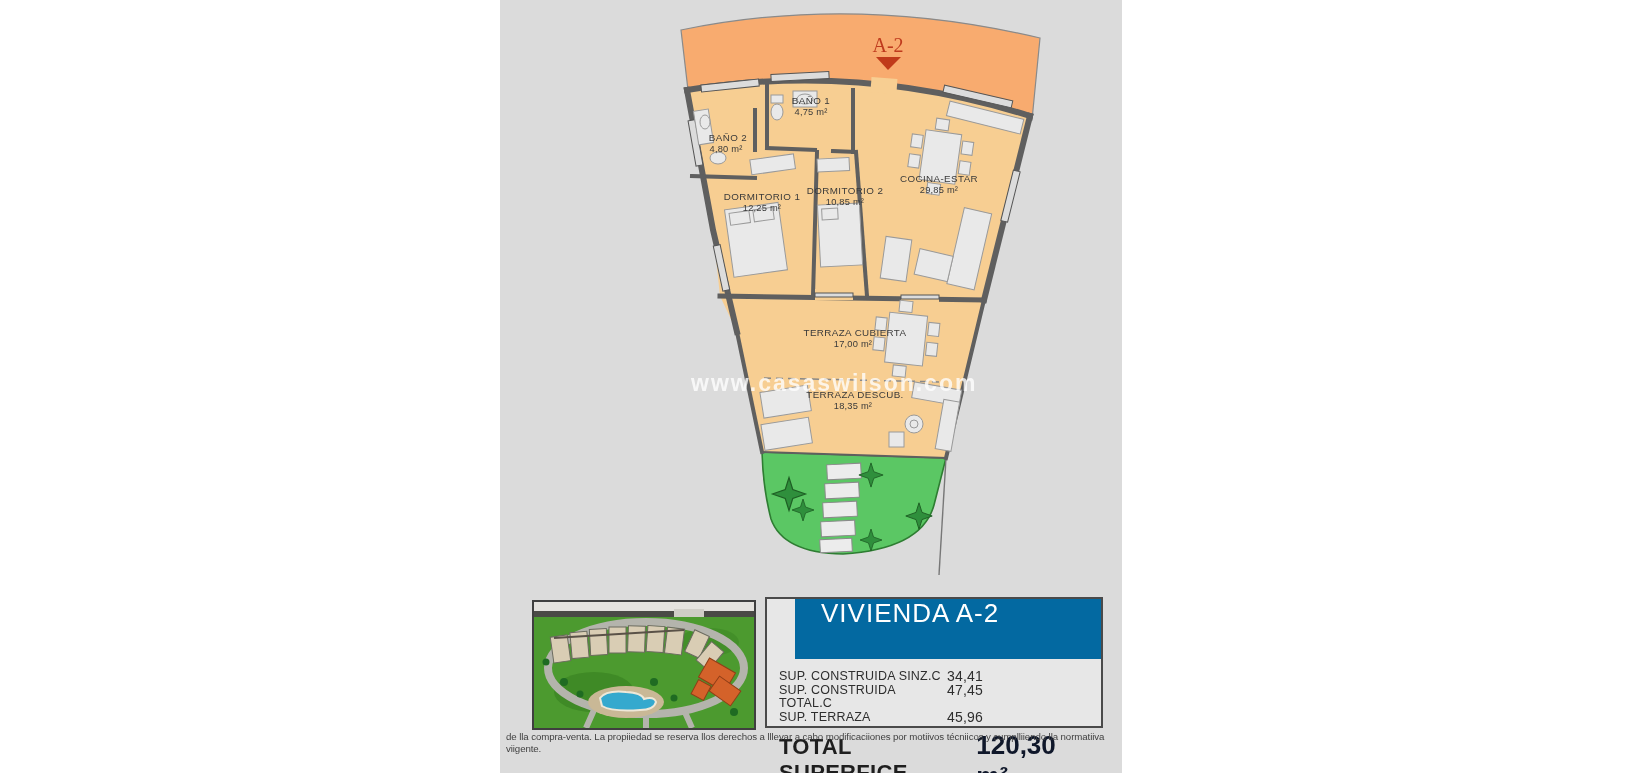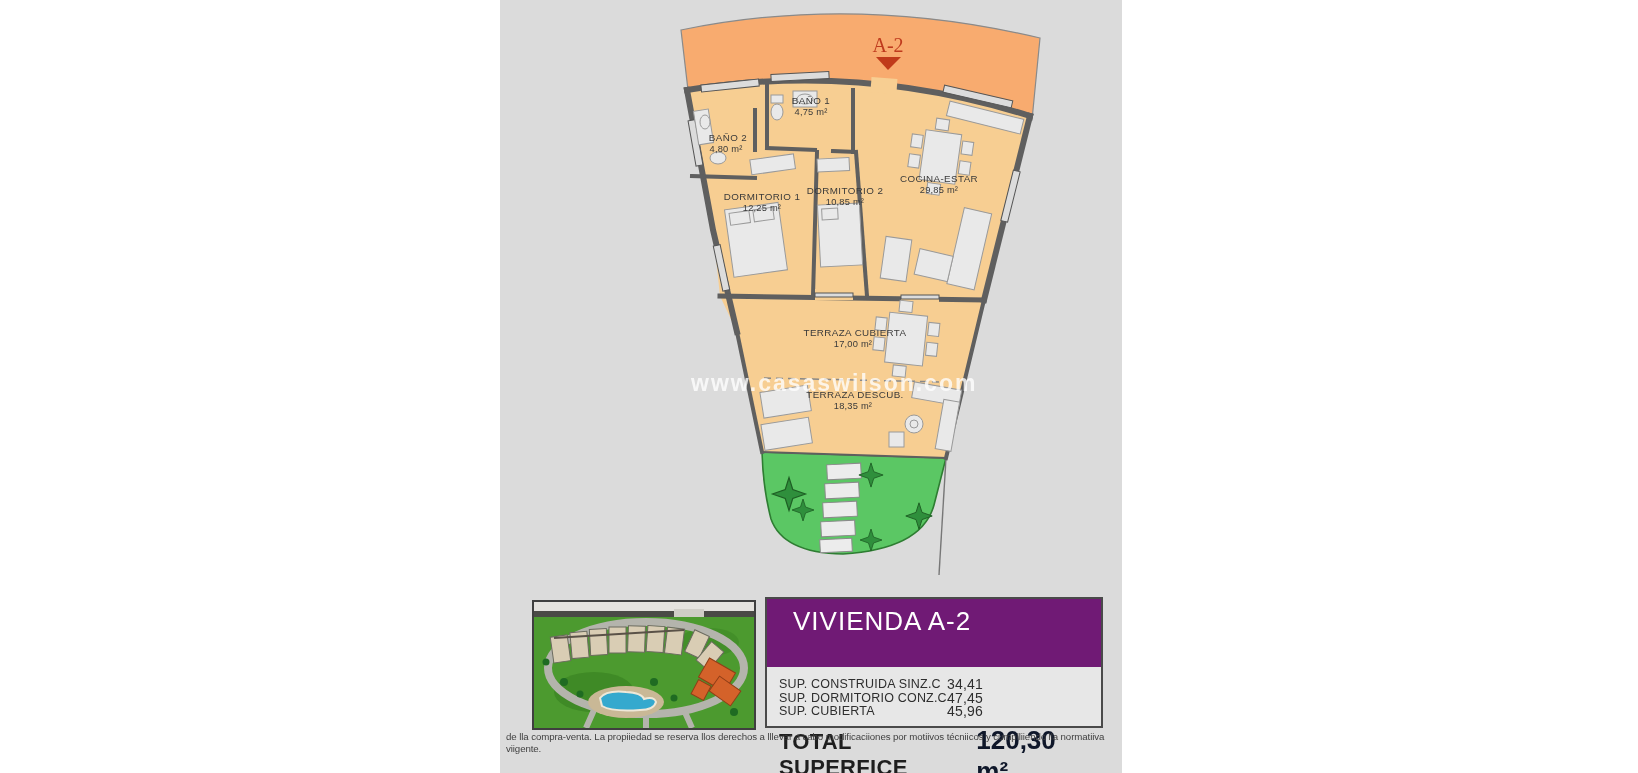--- a/index.html
+++ b/index.html
@@ -16,22 +16,22 @@
              letter-spacing:2px;color:rgba(255,255,255,0.78);white-space:nowrap;}
 
   
   .thumb{position:absolute;left:17px;top:600px;width:220px;height:126px;
          border:2px solid #3f3f3f;background:#e9e9e9;}
   .thumb svg{display:block;}
 
   
   .panel{position:absolute;left:250px;top:597px;width:334px;height:127px;
          border:2px solid #4a4a4a;background:#e7e7e7;}
-  .panel-header{height:60px;background:#701a75;color:#ffffff;padding:8px 0 0 26px;
-                font-size:26px;line-height:28px;letter-spacing:1px;}
+  .panel-header{height:60px;background:#0369a1;color:#ffffff;padding:0 0 0 26px;
+                font-size:26px;line-height:28px;letter-spacing:1px;margin-left:28px;}
   .panel-body{position:relative;padding:11px 0 0 12px;}
   .panel-row{display:flex;font-size:12.5px;line-height:13.5px;color:#2e2e2e;letter-spacing:.2px;}
   .panel-row .lbl{width:168px;}
   .panel-row .val{font-size:14px;}
   .panel-total{display:flex;align-items:baseline;margin-top:6px;padding-right:12px;}
   .panel-total .tlbl{font-size:22px;font-weight:700;color:#1e1e1e;letter-spacing:.3px;}
   .panel-total .tval{margin-left:auto;font-size:26px;font-weight:700;color:#0f172a;}
 
   
   .disclaimer{position:absolute;left:6px;top:731px;width:612px;font-size:9.7px;
@@ -267,25 +267,25 @@
       <div class="panel">
         <div class="panel-header">
           <div>VIVIENDA A-2</div>
         </div>
         <div class="panel-body">
           <div class="panel-row">
             <span class="lbl">SUP. CONSTRUIDA SINZ.C</span>
             <span class="val">34,41</span>
           </div>
           <div class="panel-row">
-            <span class="lbl">SUP. DORMITORIO CONZ.C</span>
+            <span class="lbl">SUP. CONSTRUIDA TOTAL.C</span>
             <span class="val">47,45</span>
           </div>
           <div class="panel-row">
-            <span class="lbl">SUP. CUBIERTA</span>
+            <span class="lbl">SUP. TERRAZA</span>
             <span class="val">45,96</span>
           </div>
           <div class="panel-total">
             <span class="tlbl">TOTAL SUPERFICE</span>
             <span class="tval">120,30 m²</span>
           </div>
         </div>
       </div>
 
     </div>

